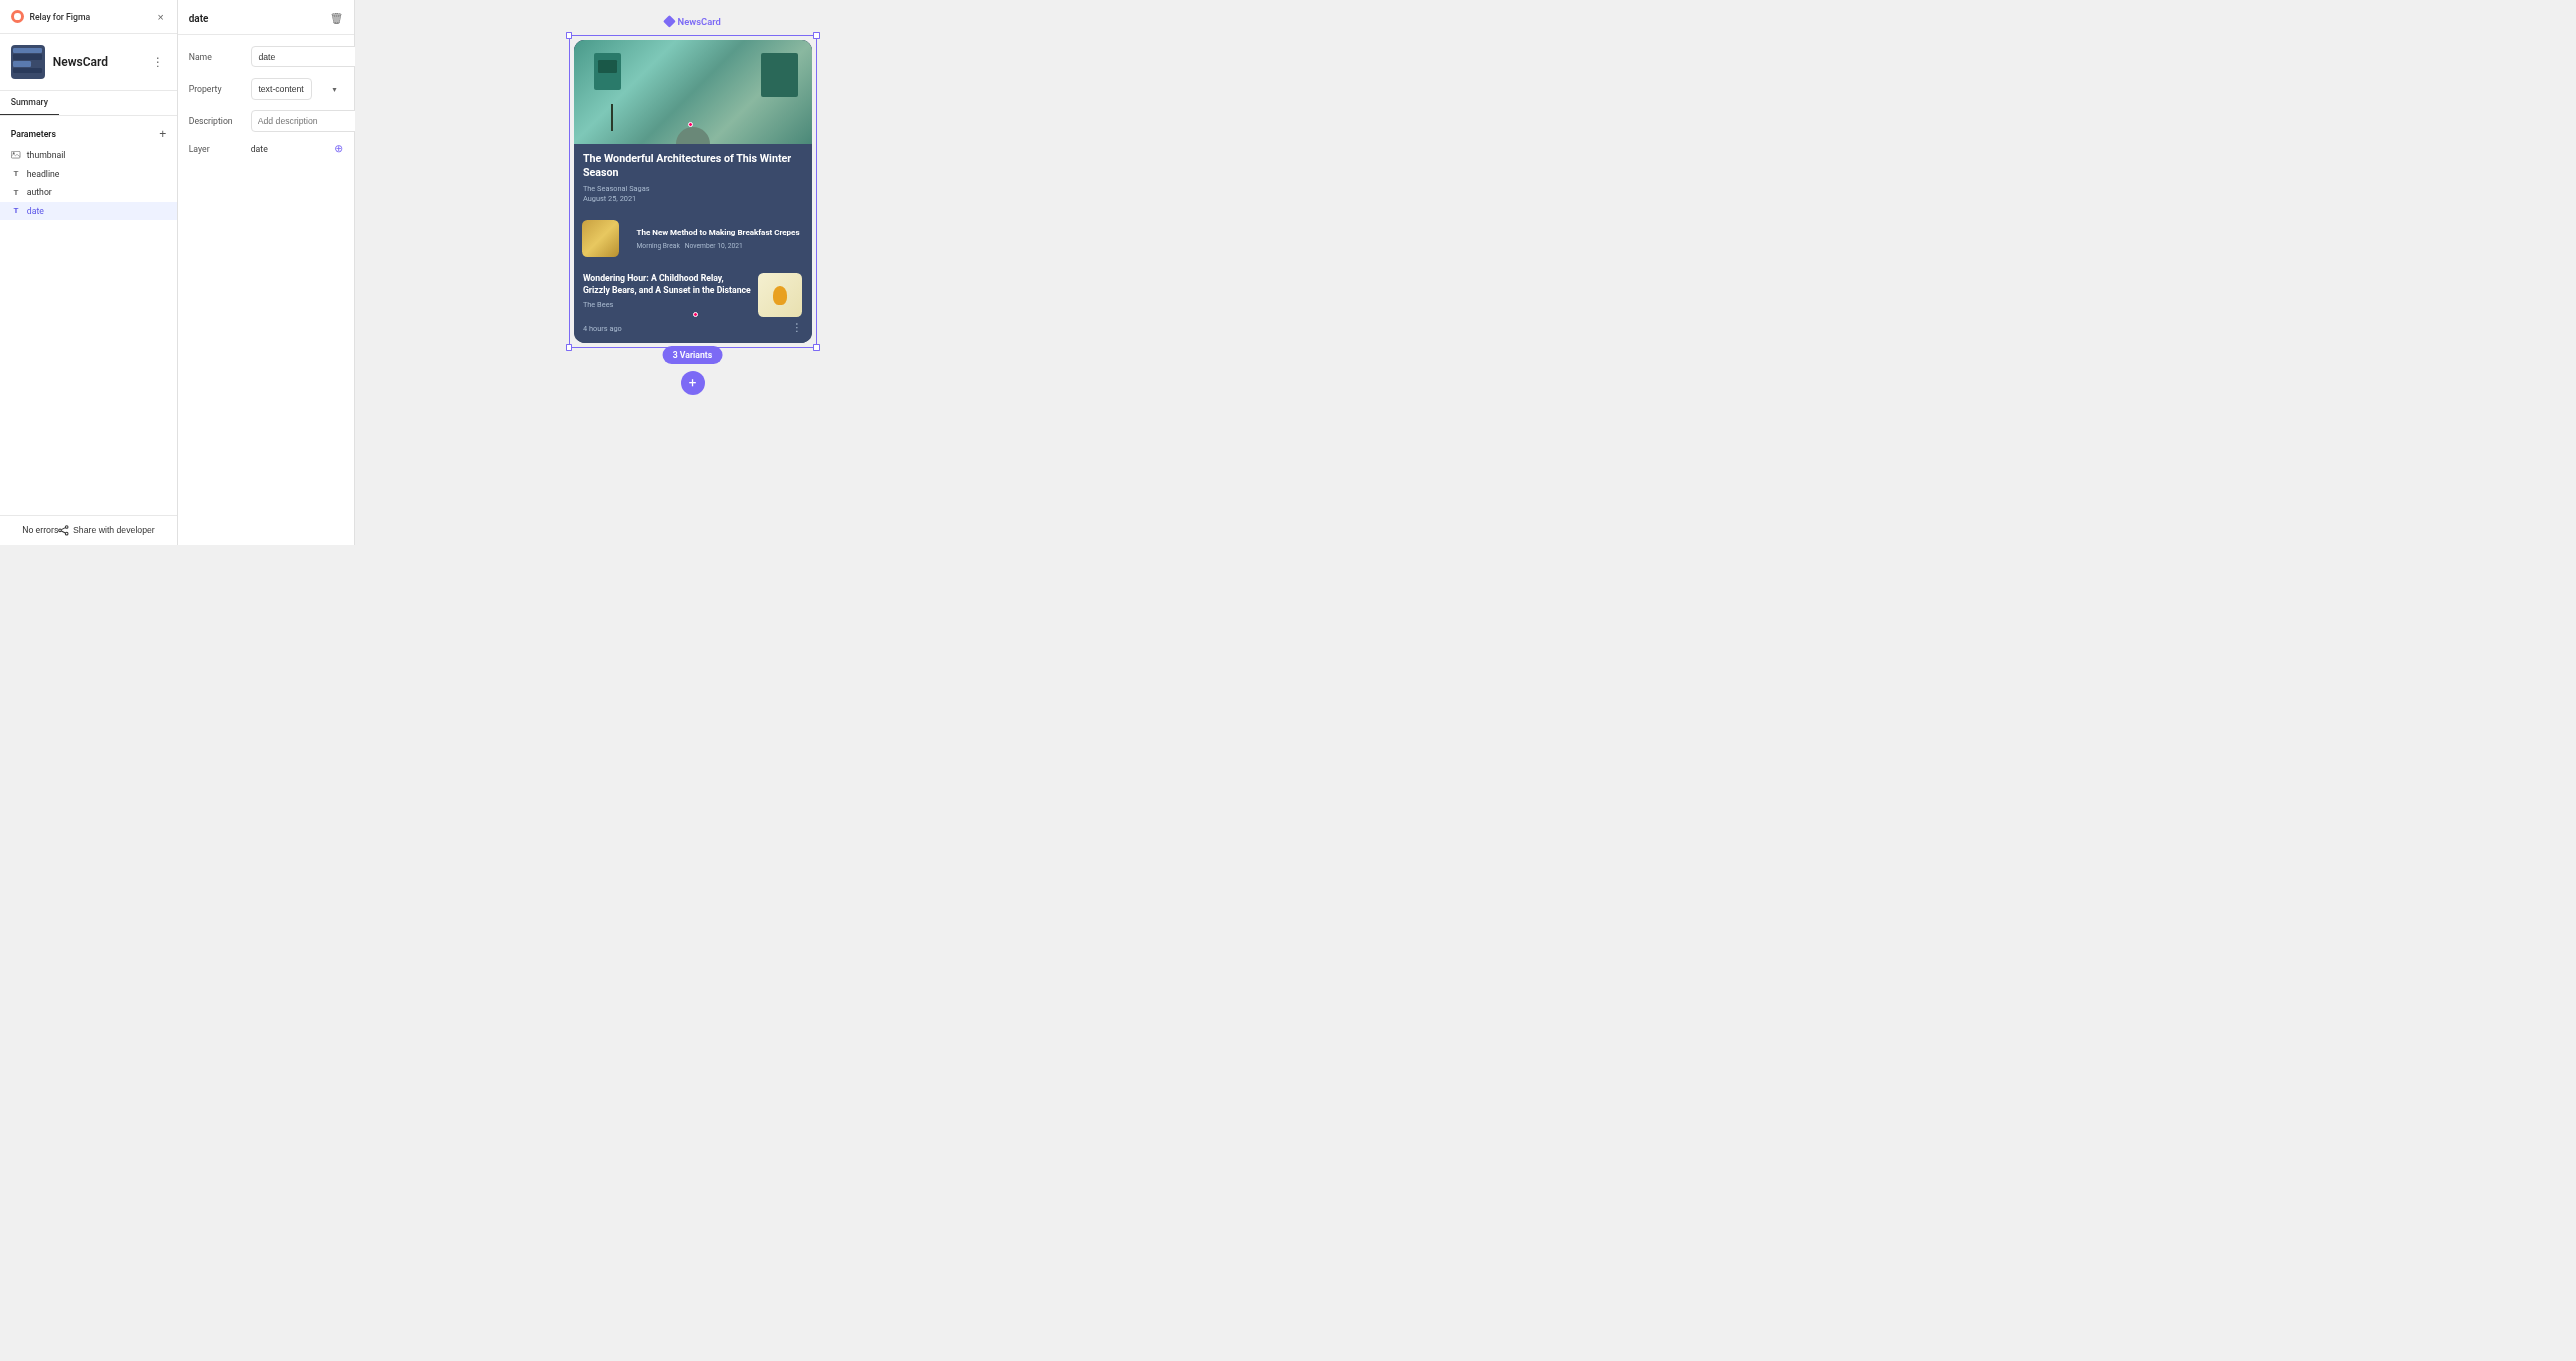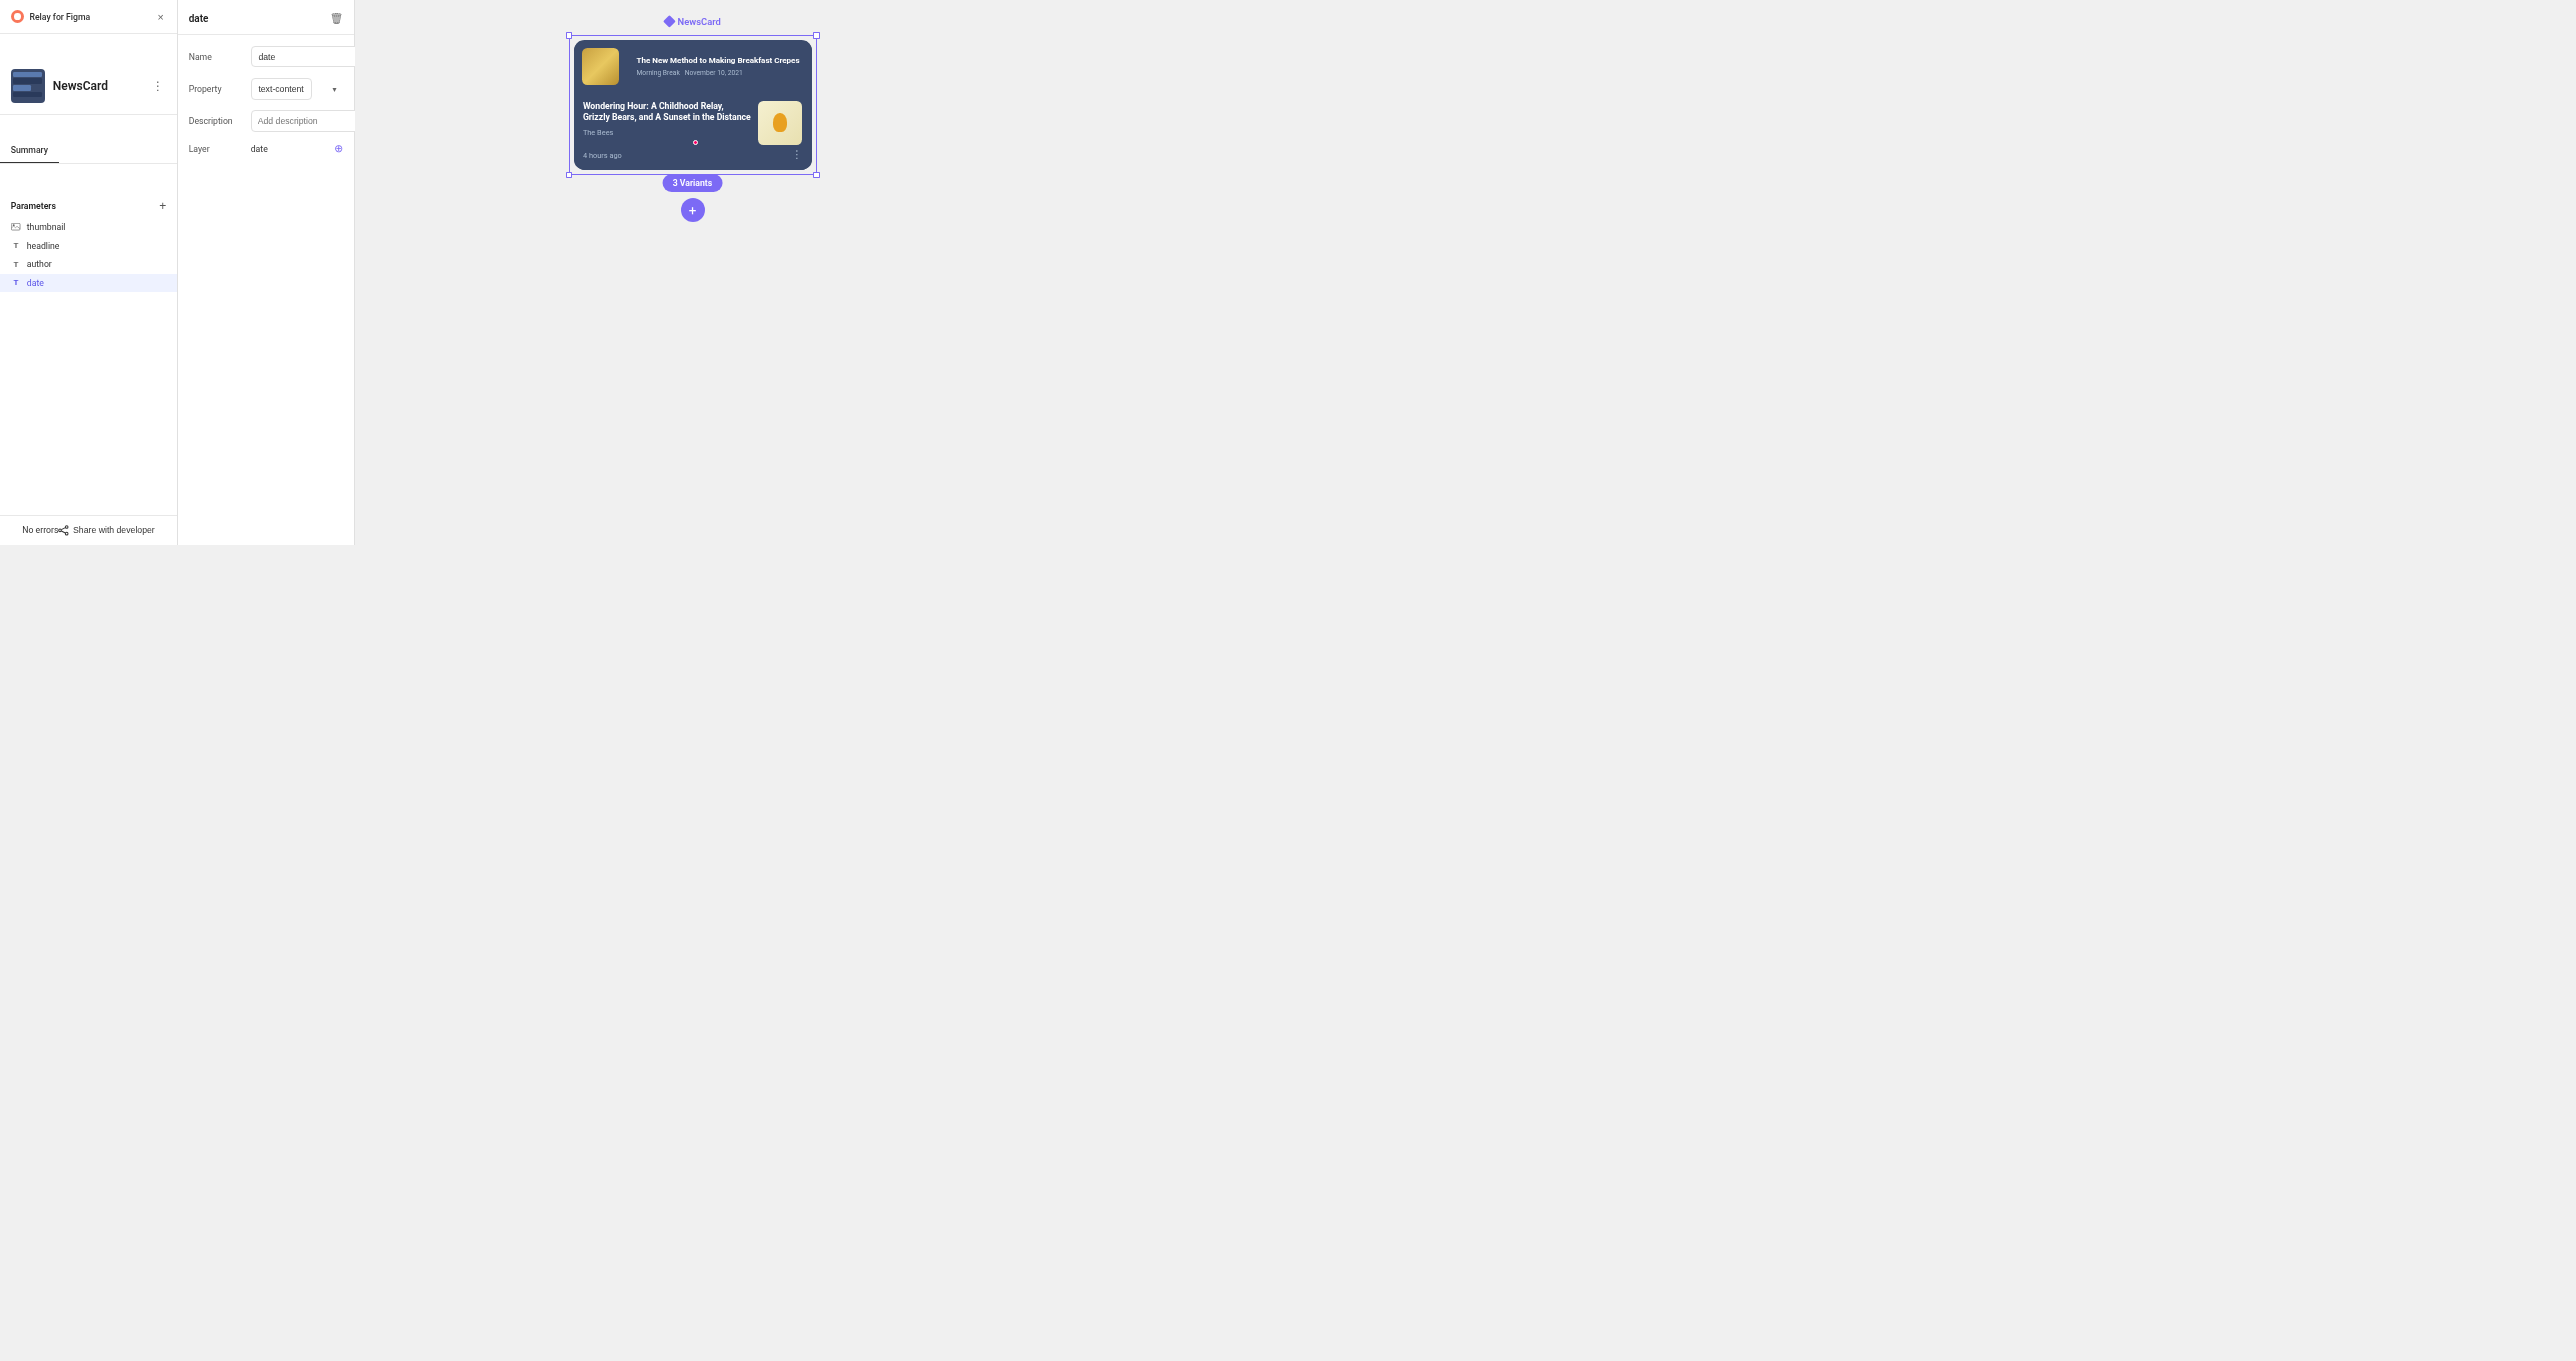--- a/index.html
+++ b/index.html
@@ -17,21 +17,20 @@
     .left-panel {
       width: 178px;
       height: 100%;
       background: #fff;
       border-right: 0.7px solid #e0e0e0;
       display: flex;
       flex-direction: column;
       flex-shrink: 0;
       position: relative;
       z-index: 10;
-      gap: 24px;
     }
 
     .panel-header {
       display: flex;
       align-items: center;
       justify-content: space-between;
       padding: 8px 10.7px;
       border-bottom: 0.7px solid #e8e8e8;
     }
 
@@ -805,20 +804,34 @@
   </div>
 
   <div class="selection-box">
     <div class="selection-handle handle-tl"></div>
     <div class="selection-handle handle-tr"></div>
     <div class="selection-handle handle-bl"></div>
     <div class="selection-handle handle-br"></div>
 
     <div class="newscard">
 
+      <div class="card-hero">
+        <div class="hero-image">
+          <div class="hero-window"></div>
+          <div class="hero-window2"></div>
+          <div class="hero-lamp"></div>
+          <div class="hero-arch"></div>
+          <div class="hero-dot"></div>
+        </div>
+        <div class="hero-content">
+          <div class="hero-title">The Wonderful Architectures of This Winter Season</div>
+          <div class="hero-meta">The Seasonal Sagas</div>
+          <div class="hero-date">August 25, 2021</div>
+        </div>
+      </div>
 
       <div class="card-row">
         <div class="card-row-thumb">
           <div class="thumb-food"></div>
         </div>
         <div class="card-row-content">
           <div class="card-row-title">The New Method to Making Breakfast Crepes</div>
           <div class="card-row-meta">
             <span>Morning Break</span>&nbsp;&nbsp;
             <span>November 10, 2021</span>

